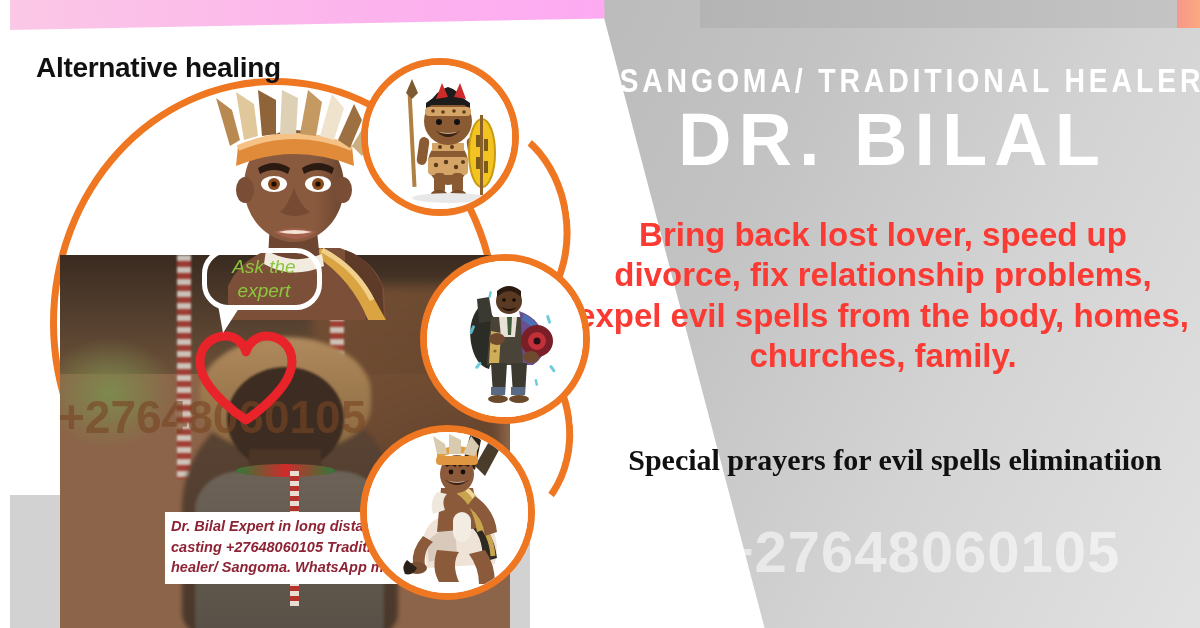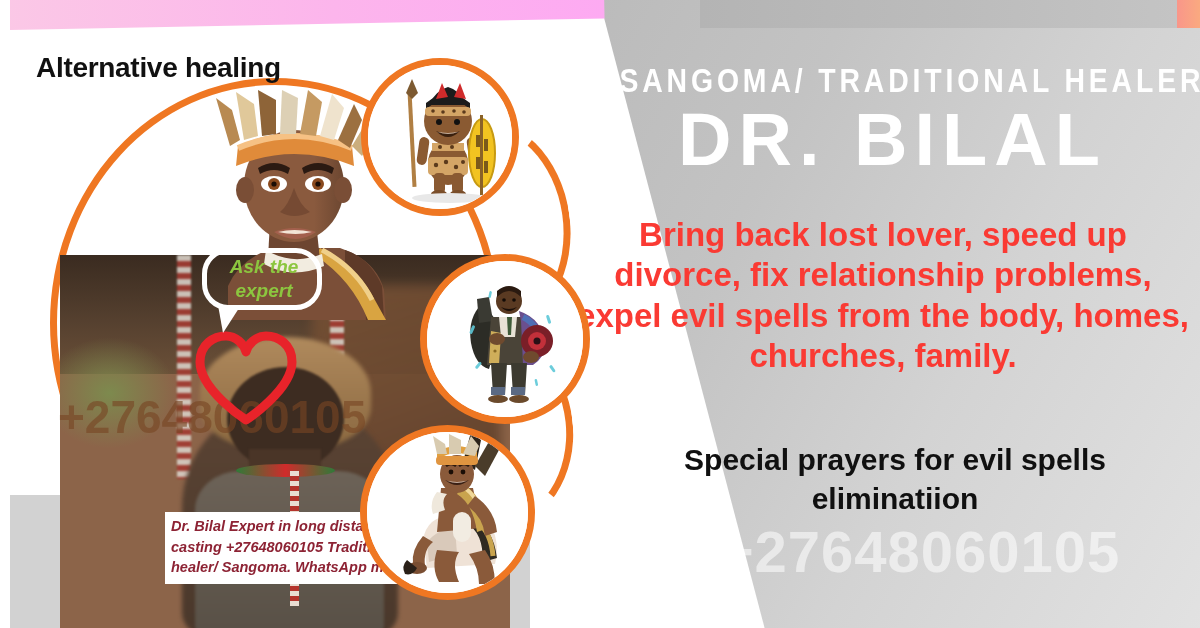--- a/index.html
+++ b/index.html
@@ -93,20 +93,21 @@
     line-height:1.22;
     color:#fa3a33;
   }
   .blackblock {
     position:absolute; left:60px; top:440px; width:580px;
     text-align:center;
     font-weight:bold;
     font-size:30px;
     line-height:1.3;
     color:#101010;
+    font-family:Liberation Serif, serif;
   }
   .watermark-right {
     position:absolute; left:75px; top:518px; width:600px;
     text-align:center;
     font-weight:bold;
     font-size:58px;
     letter-spacing:1px;
     color:rgba(255,255,255,0.55);
     white-space:nowrap;
   }
@@ -204,21 +205,21 @@
     width:0; height:0;
     border-left:5px solid transparent;
     border-right:18px solid transparent;
     border-top:28px solid #ffffff;
     z-index:15;
   }
   .bubble-text {
     position:absolute; left:200px; top:255px;
     width:108px;
     z-index:17;
-    font-style:italic; font-weight:bold;
+    font-style:italic; font-weight:normal;
     font-size:19px; line-height:1.25;
     color:#8cc63f;
     text-align:center;
   }
 
   
   .watermark-photo {
     position:absolute; left:48px; top:390px;
     width:410px;
     font-weight:bold; font-size:46px;

